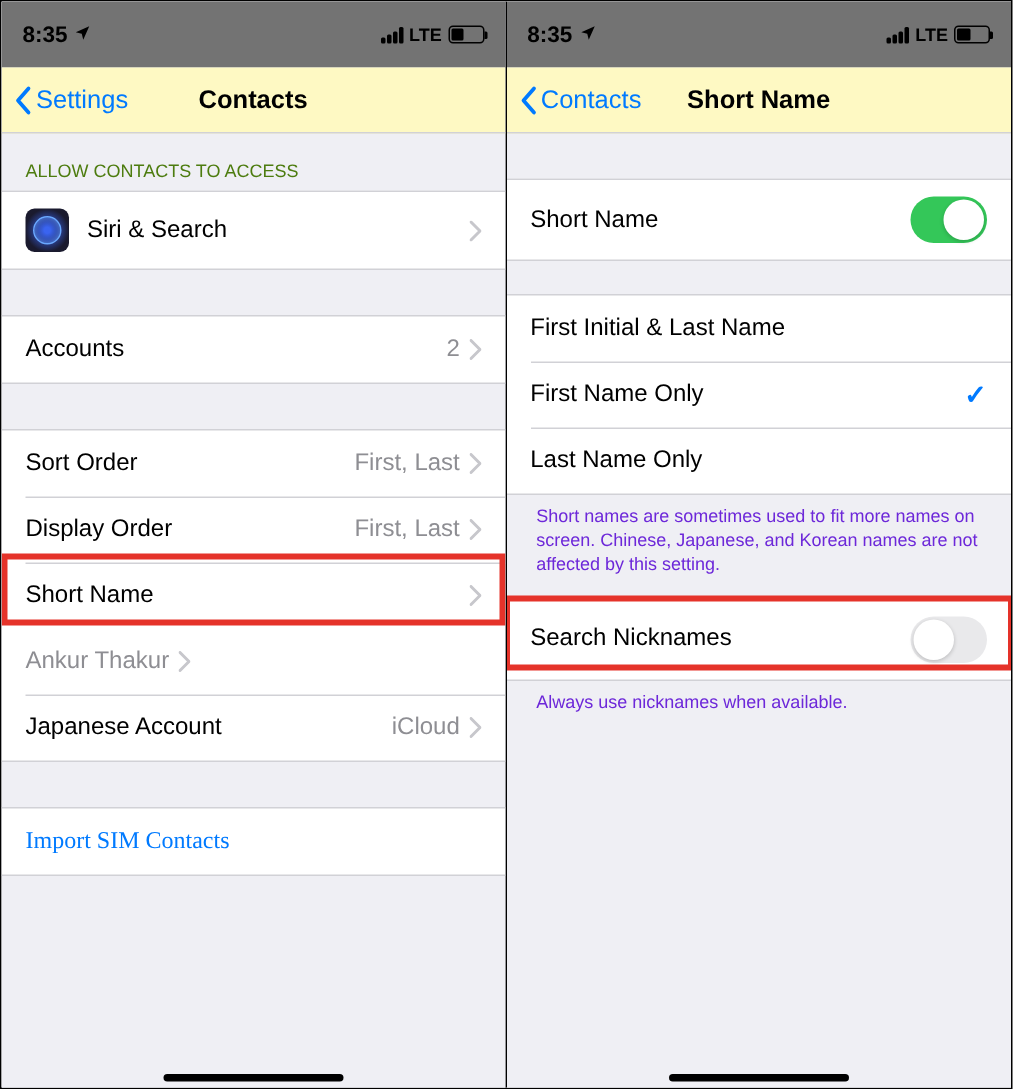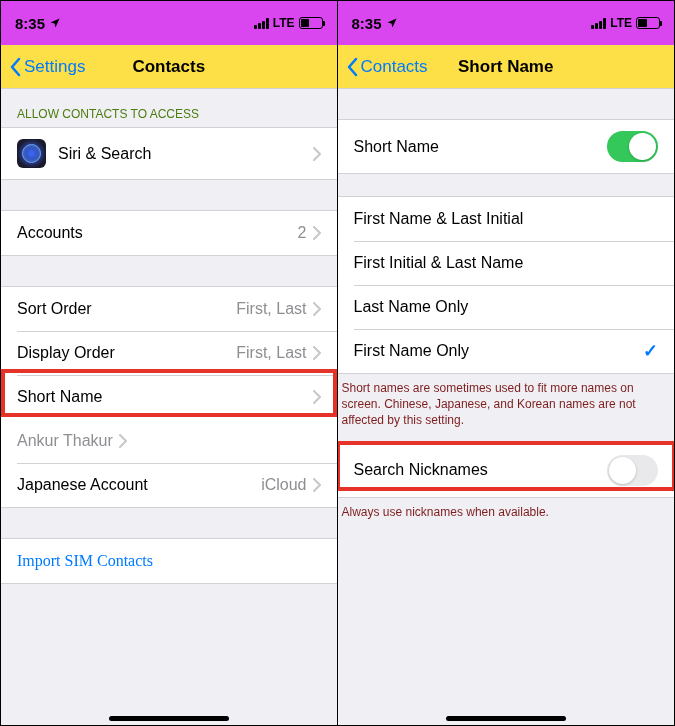--- a/index.html
+++ b/index.html
@@ -16,33 +16,33 @@
     height: 726px;
     background: #f2f2f7;
     position: relative;
     display: flex;
     flex-direction: column;
     overflow: hidden;
   }
   .screen.left { border-right: 1px solid #000; }
   .status-bar {
     height: 44px;
-    background: #d946ef;
+    background: #737373;
     display: flex;
     justify-content: space-between;
     align-items: center;
     padding: 0 14px;
     font-size: 15px;
     font-weight: 600;
   }
   .status-left { display: flex; align-items: center; gap: 4px; }
   .status-right { display: flex; align-items: center; gap: 4px; }
   .nav-bar {
     height: 44px;
-    background: #fde047;
+    background: #fef9c3;
     border-bottom: 1px solid #d1d1d6;
     position: relative;
     display: flex;
     align-items: center;
   }
   .nav-back {
     display: flex;
     align-items: center;
     color: #007aff;
     font-size: 17px;
@@ -63,22 +63,22 @@
     background: #efeff4;
   }
   .section-header {
     font-size: 12px;
     color: #4d7c0f;
     padding: 18px 16px 6px 16px;
     text-transform: uppercase;
   }
   .section-footer {
     font-size: 12px;
-    color: #7f1d1d;
-    padding: 6px 16px 8px 4px;
+    color: #6d28d9;
+    padding: 6px 16px 8px 20px;
     line-height: 1.35;
   }
   .group {
     background: #fff;
     border-top: 1px solid #d1d1d6;
     border-bottom: 1px solid #d1d1d6;
   }
   .row {
     min-height: 44px;
     padding: 11px 16px;
@@ -360,32 +360,29 @@
       <div class="row">
         <span class="row-label">Short Name</span>
         <div class="toggle on"></div>
       </div>
     </div>
 
     <div class="spacer" style="height:22px"></div>
 
     <div class="group">
       <div class="row">
-        <span class="row-label">First Name &amp; Last Initial</span>
-      </div>
-      <div class="row">
         <span class="row-label">First Initial &amp; Last Name</span>
-      </div>
-      <div class="row">
-        <span class="row-label">Last Name Only</span>
       </div>
       <div class="row">
         <span class="row-label">First Name Only</span>
         <span class="checkmark">✓</span>
       </div>
+      <div class="row">
+        <span class="row-label">Last Name Only</span>
+      </div>
     </div>
     <div class="section-footer">Short names are sometimes used to fit more names on screen. Chinese, Japanese, and Korean names are not affected by this setting.</div>
 
     <div style="height:6px"></div>
 
     <div class="group" style="position:relative">
       <div class="row">
         <span class="row-label">Search Nicknames</span>
         <div class="toggle off"></div>
       </div>

